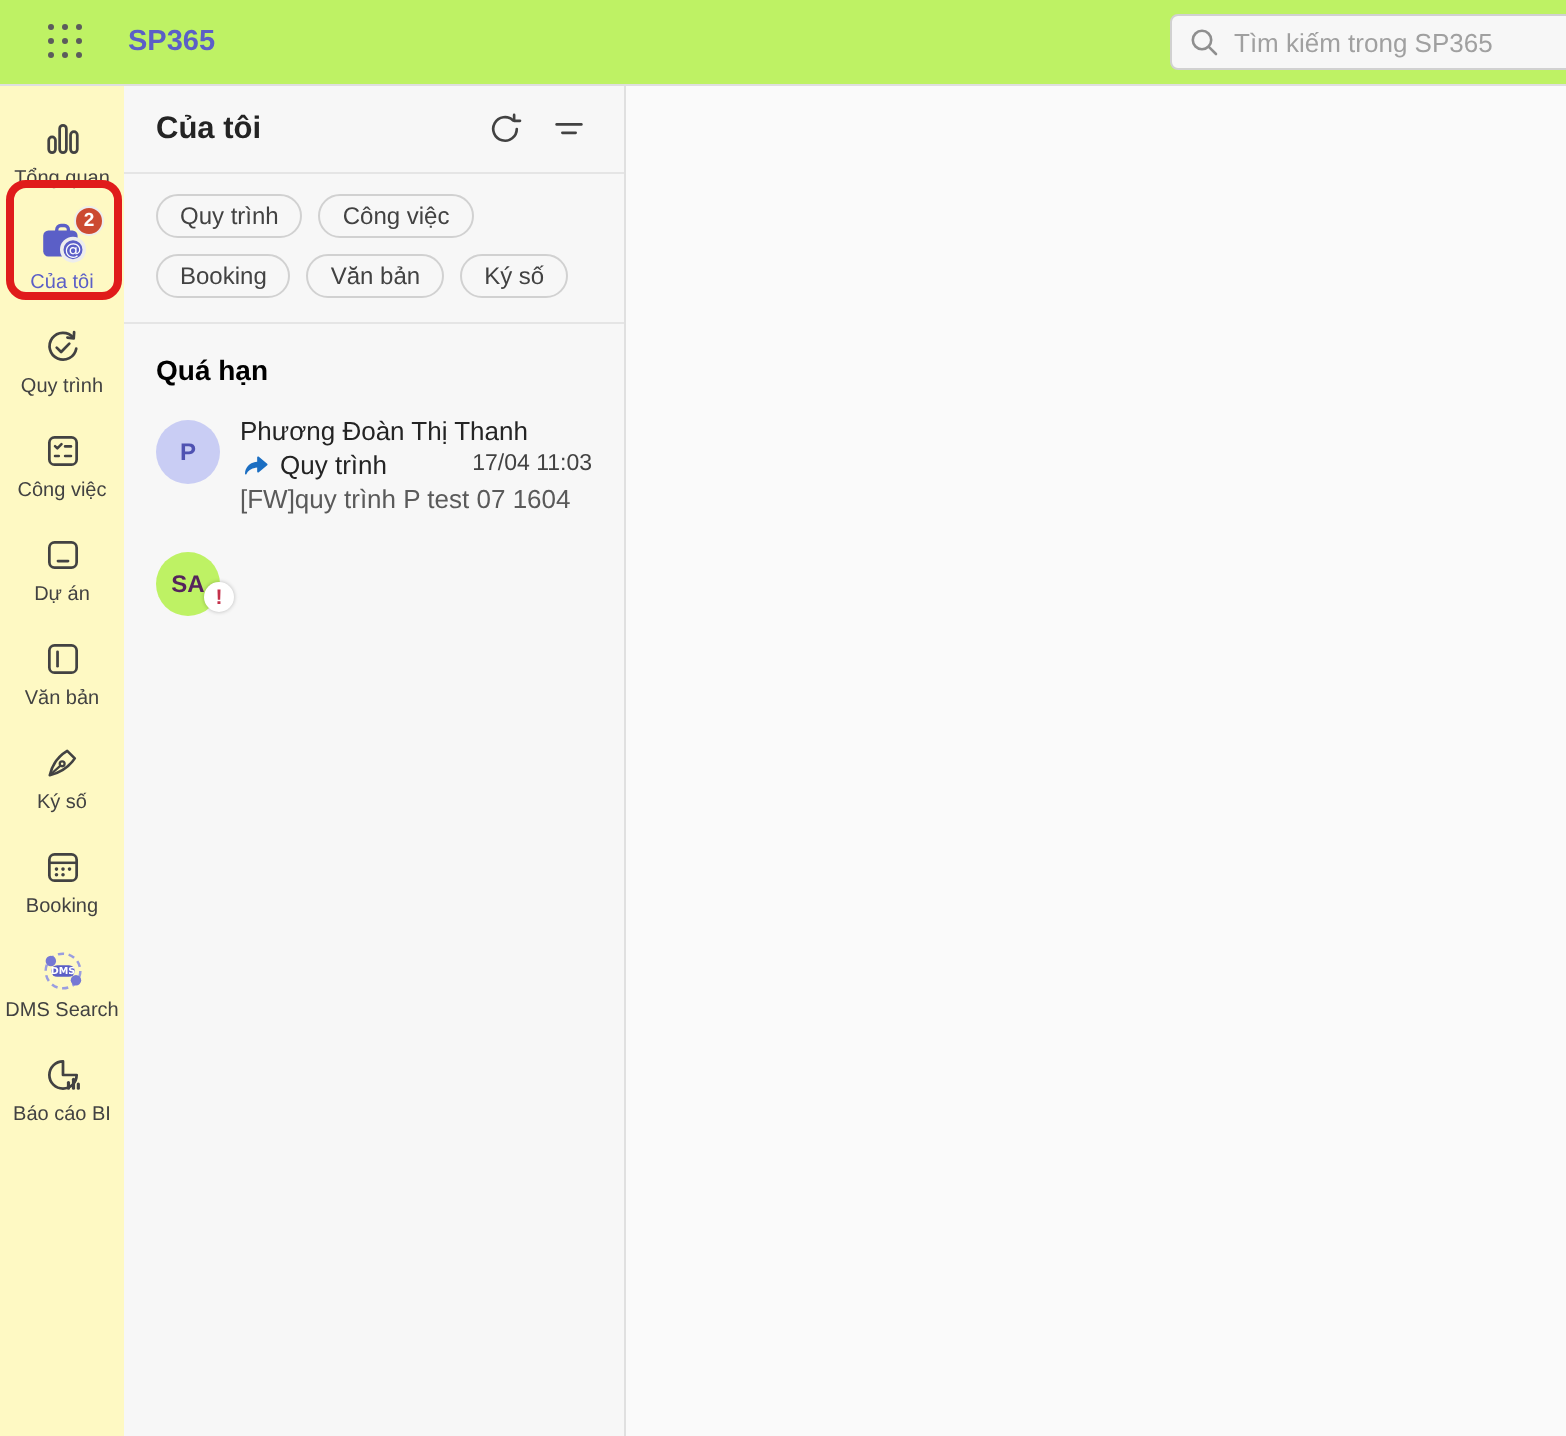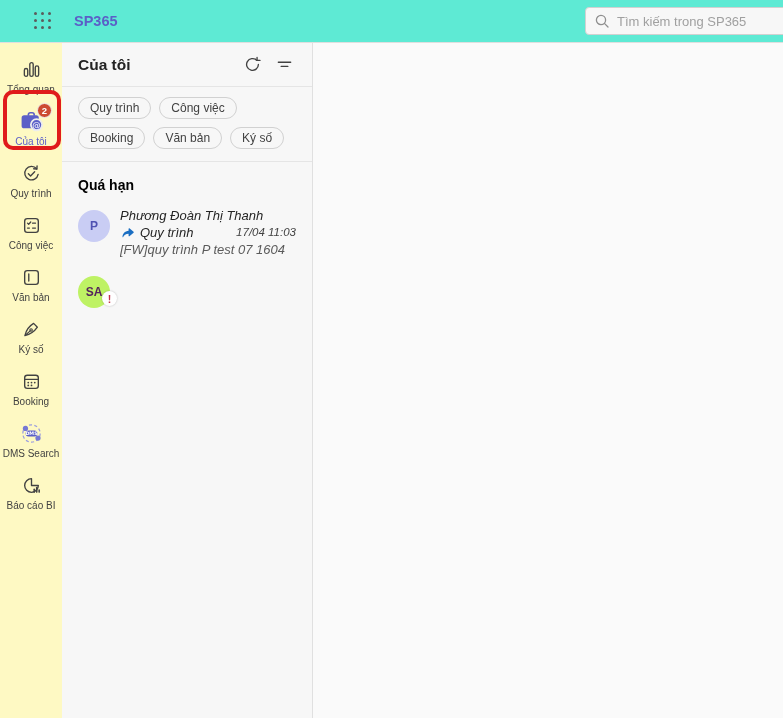--- a/index.html
+++ b/index.html
@@ -4,22 +4,22 @@
 <style>
   * { box-sizing: border-box; margin: 0; padding: 0; }
   html,body { width:783px; height:718px; overflow:hidden; }
   body {
     font-family: "Liberation Sans", "DejaVu Sans", sans-serif;
     background:#fafafa; color:#242424; position:relative;
   }
 
   
   .topbar {
-    height:43px; background:#5eead4; display:flex; align-items:center;
-    border-bottom:1px solid #dfdfdf; padding:0 0 0 28px; overflow:hidden;
+    height:43px; background:#bef264; display:flex; align-items:center;
+    border-bottom:1px solid #dfdfdf; padding:0 0 0 18px; overflow:hidden;
   }
   .waffle { width:30px; height:30px; display:grid; grid-template-columns:repeat(3,4px);
     grid-template-rows:repeat(3,4px); gap:3px; place-content:center; cursor:pointer; }
   .waffle i { width:3px; height:3px; border-radius:50%; background:#5c5c5c; }
   .app-title { margin-left:16px; font-size:14.5px; font-weight:bold; color:#5b5fc7; }
   .topbar-spacer { flex:1; }
   .searchbox {
     width:206px; height:28px; margin-right:-8px; background:#f7f7f7;
     border:1px solid #d1d1d1; border-radius:4px; display:flex; align-items:center;
     padding:0 8px; gap:7px;
@@ -80,21 +80,21 @@
   .avatar { width:32px; height:32px; border-radius:50%; display:flex; align-items:center;
     justify-content:center; font-size:12px; font-weight:bold; }
   .avatar.a1 { background:#c9cdf4; color:#4f52b2; }
   .avatar.a2 { background:#bef264; color:#55245c; }
   .alert-badge {
     position:absolute; right:-7px; bottom:2px; width:15px; height:15px; background:#fff;
     border-radius:50%; color:#c4314b; font-weight:bold; font-size:10.5px;
     display:flex; align-items:center; justify-content:center;
     box-shadow:0 0 2px rgba(0,0,0,.25);
   }
-  .item-body { flex:1; min-width:0;font-style:italic; }
+  .item-body { flex:1; min-width:0; }
   .item-name { font-size:13px; color:#242424; line-height:16px; white-space:nowrap; }
   .item-meta { display:flex; align-items:center; gap:5px; line-height:17px; }
   .item-cat { font-size:13px; color:#242424; flex:1; white-space:nowrap; overflow:hidden; }
   .item-time { font-size:11.5px; color:#424242; white-space:nowrap;text-align:right; }
   .item-time.red { color:#b01f24; }
   .item-subject { font-size:13px; color:#5a5a5a; line-height:17px; white-space:nowrap;
     overflow:hidden; }
 
   .main { flex:1; background:#fafafa; }
 
@@ -173,20 +173,29 @@
             <rect x="3.5" y="3.5" width="13" height="13" rx="2.5" fill="none" stroke="#424242" stroke-width="1.3"></rect>
             <path d="M6.2 7.7 l1.1 1.1 2-2.1" fill="none" stroke="#424242" stroke-width="1.2" stroke-linecap="round" stroke-linejoin="round"></path>
             <line x1="11" y1="7.8" x2="13.8" y2="7.8" stroke="#424242" stroke-width="1.2" stroke-linecap="round"></line>
             <line x1="6.2" y1="12.4" x2="8" y2="12.4" stroke="#424242" stroke-width="1.2" stroke-linecap="round"></line>
             <line x1="11" y1="12.4" x2="13.8" y2="12.4" stroke="#424242" stroke-width="1.2" stroke-linecap="round"></line>
           </svg>
       </span>
       <span class="rail-label">Công việc</span>
     </div>
 
+    <div class="rail-item">
+      <span class="rail-icon">
+        <svg width="21" height="21" viewBox="0 0 20 20">
+            <rect x="3.5" y="4" width="13" height="12" rx="2.5" fill="none" stroke="#424242" stroke-width="1.3"></rect>
+            <line x1="7.6" y1="12.9" x2="12.4" y2="12.9" stroke="#424242" stroke-width="1.3" stroke-linecap="round"></line>
+          </svg>
+      </span>
+      <span class="rail-label">Dự án</span>
+    </div>
 
     <div class="rail-item">
       <span class="rail-icon">
         <svg width="21" height="21" viewBox="0 0 20 20">
             <rect x="3.5" y="3.5" width="13" height="13" rx="2.5" fill="none" stroke="#424242" stroke-width="1.3"></rect>
             <line x1="7.4" y1="6.6" x2="7.4" y2="13.4" stroke="#424242" stroke-width="1.3" stroke-linecap="round"></line>
           </svg>
       </span>
       <span class="rail-label">Văn bản</span>
     </div>

